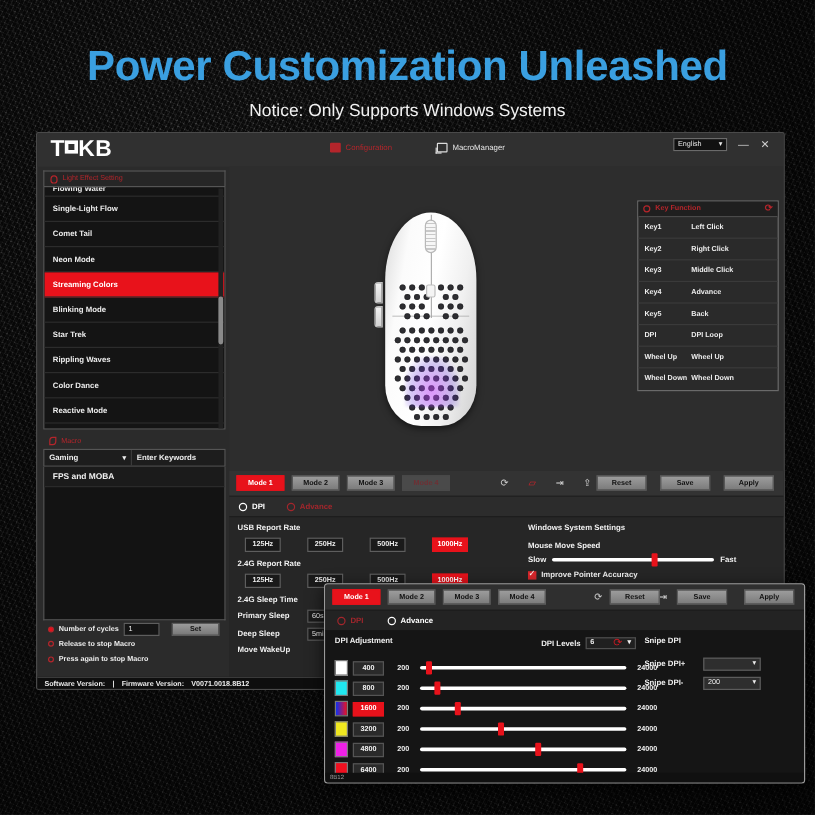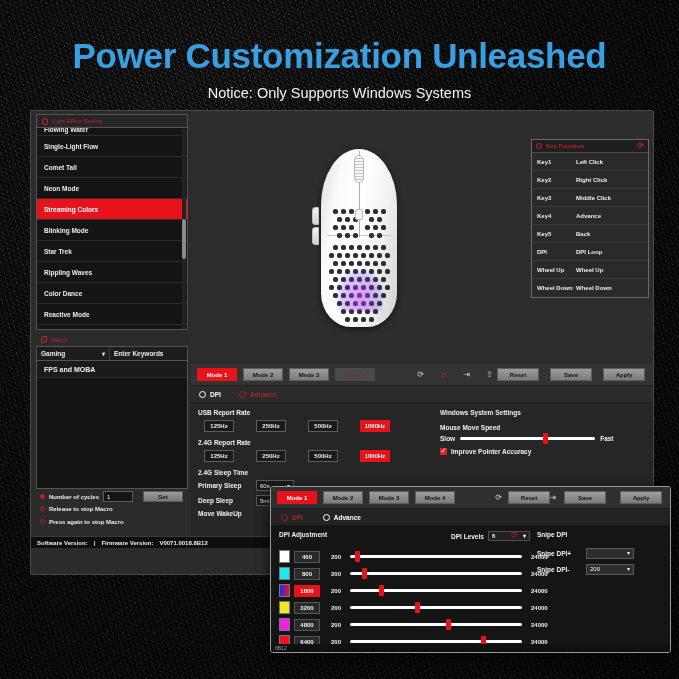--- a/index.html
+++ b/index.html
@@ -437,20 +437,41 @@
 
 <div id="backdrop"></div>
 
 <div id="banner">
   <div id="banner-title">Power Customization Unleashed</div>
   <div id="banner-sub">Notice: Only Supports Windows Systems</div>
 </div>
 
 <div id="app">
 
+  <div id="topbar">
+    <div id="logo">
+      <span>T</span><span class="sq"></span><span>KB</span>
+    </div>
+
+    <div class="topnav" id="nav-config">
+      <span class="nav-ico"></span>
+      <span>Configuration</span>
+    </div>
+    <div class="topnav" id="nav-macro">
+      <span class="nav-ico"></span>
+      <span>MacroManager</span>
+    </div>
+
+    <div id="lang">
+      <span>English</span>
+      <span class="caret">▾</span>
+    </div>
+    <div class="win-btn" id="win-min">—</div>
+    <div class="win-btn" id="win-close">✕</div>
+  </div>
 
   <div id="body">
 
     <div id="leftcol">
 
       <div class="panel-head">
         <span class="bulb"></span>
         <span>Light Effect Setting</span>
       </div>
 

